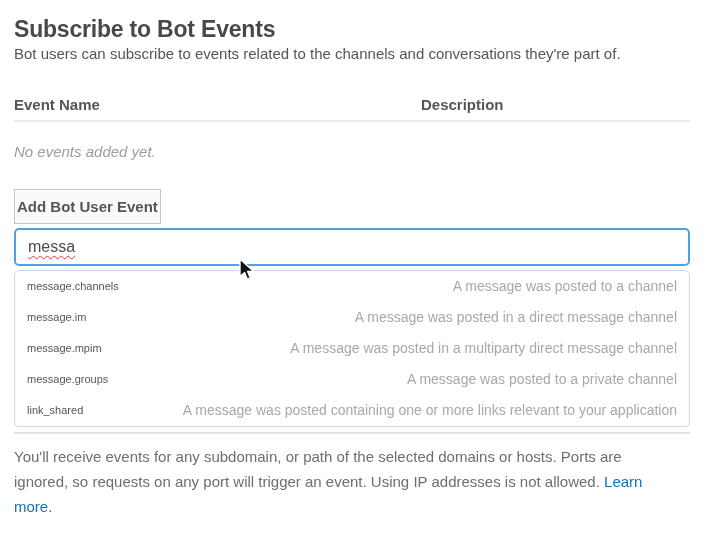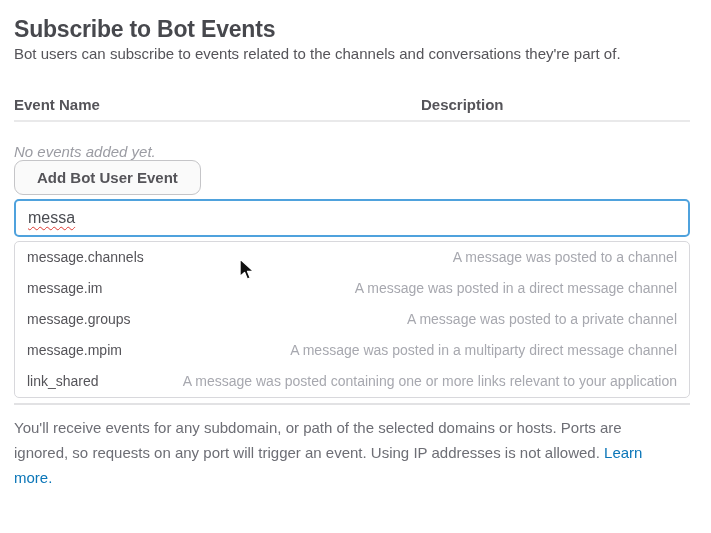--- a/index.html
+++ b/index.html
@@ -35,29 +35,30 @@
 
   p.empty-msg {
     margin-top: 22px;
     font-style: italic;
     font-size: 15px;
     line-height: 16px;
     color: #9b9ca3;
   }
 
   button.add-btn {
+    margin-top: 29px;
     height: 35px;
-    padding: 0 22px;
+    padding: 0 2px;
     font-family: "Liberation Sans", sans-serif;
     font-size: 15px;
     font-weight: bold;
     color: #555459;
     background: #fafafa;
     border: 1px solid #c5c5c8;
-    border-radius: 9px;
+    border-radius: 0;
     cursor: pointer;
   }
 
   .event-input {
     margin-top: 4px;
     height: 38px;
     width: 676px;
     border: 2px solid #4fa2dd;
     border-radius: 5px;
     background: #ffffff;
@@ -83,21 +84,21 @@
   }
   .suggestion {
     display: flex;
     justify-content: space-between;
     align-items: center;
     padding: 7px 12px;
     line-height: 17px;
     cursor: pointer;
   }
   .suggestion .s-name {
-    font-size: 14px;
+    font-size: 11px;
     color: #555459;
     white-space: nowrap;
   }
   .suggestion .s-desc {
     font-size: 14px;
     color: #a7a8af;
     text-align: right;
   }
 
   .section-divider {
@@ -151,26 +152,26 @@
   <div class="dropdown">
     <div class="suggestion">
       <span class="s-name">message.channels</span>
       <span class="s-desc">A message was posted to a channel</span>
     </div>
     <div class="suggestion">
       <span class="s-name">message.im</span>
       <span class="s-desc">A message was posted in a direct message channel</span>
     </div>
     <div class="suggestion">
+      <span class="s-name">message.mpim</span>
+      <span class="s-desc">A message was posted in a multiparty direct message channel</span>
+    </div>
+    <div class="suggestion">
       <span class="s-name">message.groups</span>
       <span class="s-desc">A message was posted to a private channel</span>
-    </div>
-    <div class="suggestion">
-      <span class="s-name">message.mpim</span>
-      <span class="s-desc">A message was posted in a multiparty direct message channel</span>
     </div>
     <div class="suggestion">
       <span class="s-name">link_shared</span>
       <span class="s-desc">A message was posted containing one or more links relevant to your application</span>
     </div>
   </div>
 
   <div class="section-divider"></div>
 
   <p class="footer-text"><span>You'll receive events for any subdomain, or path of the selected domains or hosts. Ports are ignored, so requests on any port will trigger an event. Using IP addresses is not allowed.</span> <a href="#">Learn more.</a></p>

